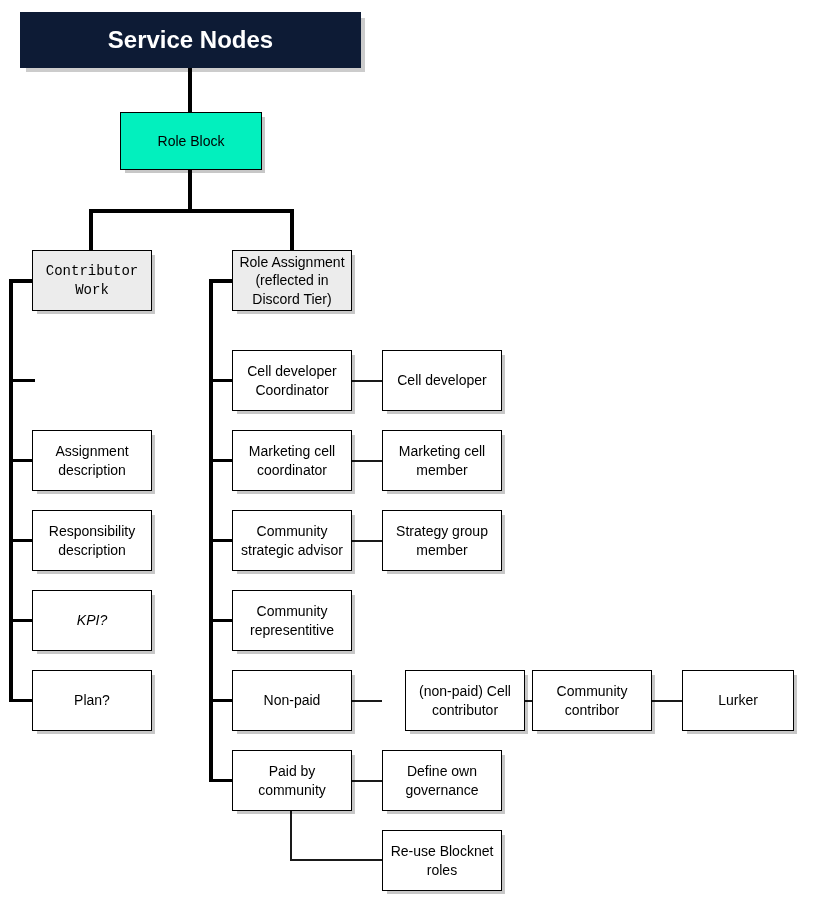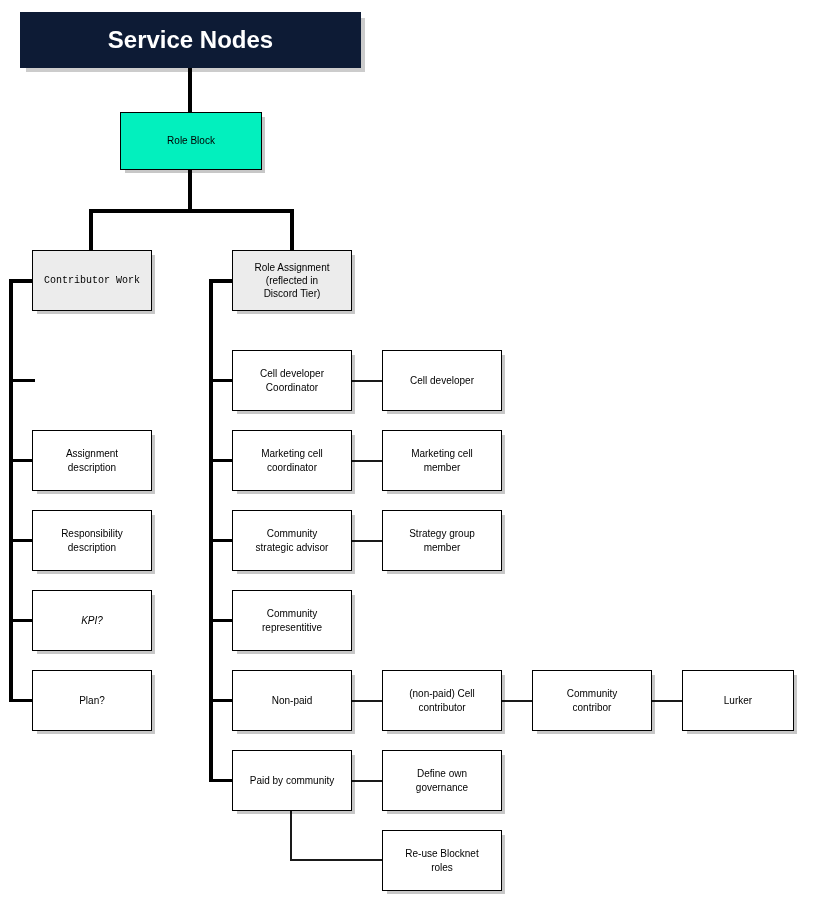--- a/index.html
+++ b/index.html
@@ -26,21 +26,21 @@
   
   .node {
     position: absolute;
     box-sizing: border-box;
     border: 1.5px solid #000000;
     background: #ffffff;
     display: flex;
     align-items: center;
     justify-content: center;
     text-align: center;
-    font-size: 10px;
+    font-size: 14px;
     line-height: 1.32;
     color: #000000;
     padding: 2px 6px;
     box-shadow: 4px 4px 0 -1px rgba(0,0,0,0.22);
     white-space: pre-line;
   }
   .node.header {
     background: #0d1b35;
     color: #ffffff;
     font-size: 24px;
@@ -127,21 +127,21 @@
   <div class="node" style="left:232px; top:590px; width:120px; height:61px;">Community
 representitive</div>
   <div class="node" style="left:232px; top:670px; width:120px; height:61px;">Non-paid</div>
   <div class="node" style="left:232px; top:750px; width:120px; height:61px;">Paid by community</div>
 
   <div class="node" style="left:382px; top:350px; width:120px; height:61px;">Cell developer</div>
   <div class="node" style="left:382px; top:430px; width:120px; height:61px;">Marketing cell
 member</div>
   <div class="node" style="left:382px; top:510px; width:120px; height:61px;">Strategy group
 member</div>
-  <div class="node" style="left:382px; top:670px; width:120px; height:61px;text-align:center;">(non-paid) Cell
+  <div class="node" style="left:405px; top:670px; width:120px; height:61px;text-align:center;">(non-paid) Cell
 contributor</div>
   <div class="node" style="left:382px; top:750px; width:120px; height:61px;">Define own
 governance</div>
   <div class="node" style="left:382px; top:830px; width:120px; height:61px;">Re-use Blocknet
 roles</div>
 
   <div class="node" style="left:532px; top:670px; width:120px; height:61px;">Community
 contribor</div>
 
   <div class="node" style="left:682px; top:670px; width:112px; height:61px;">Lurker</div>

